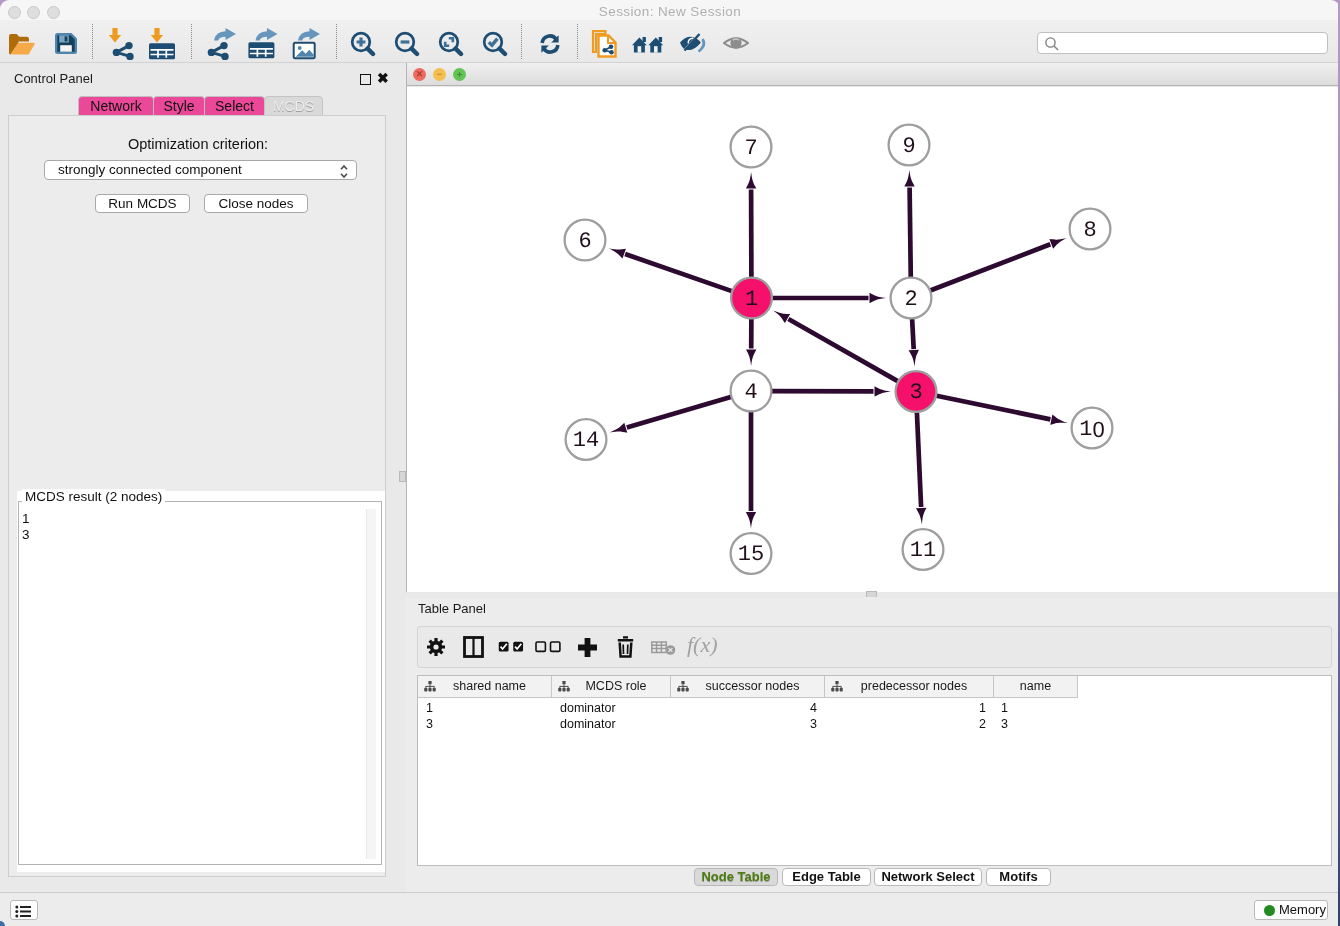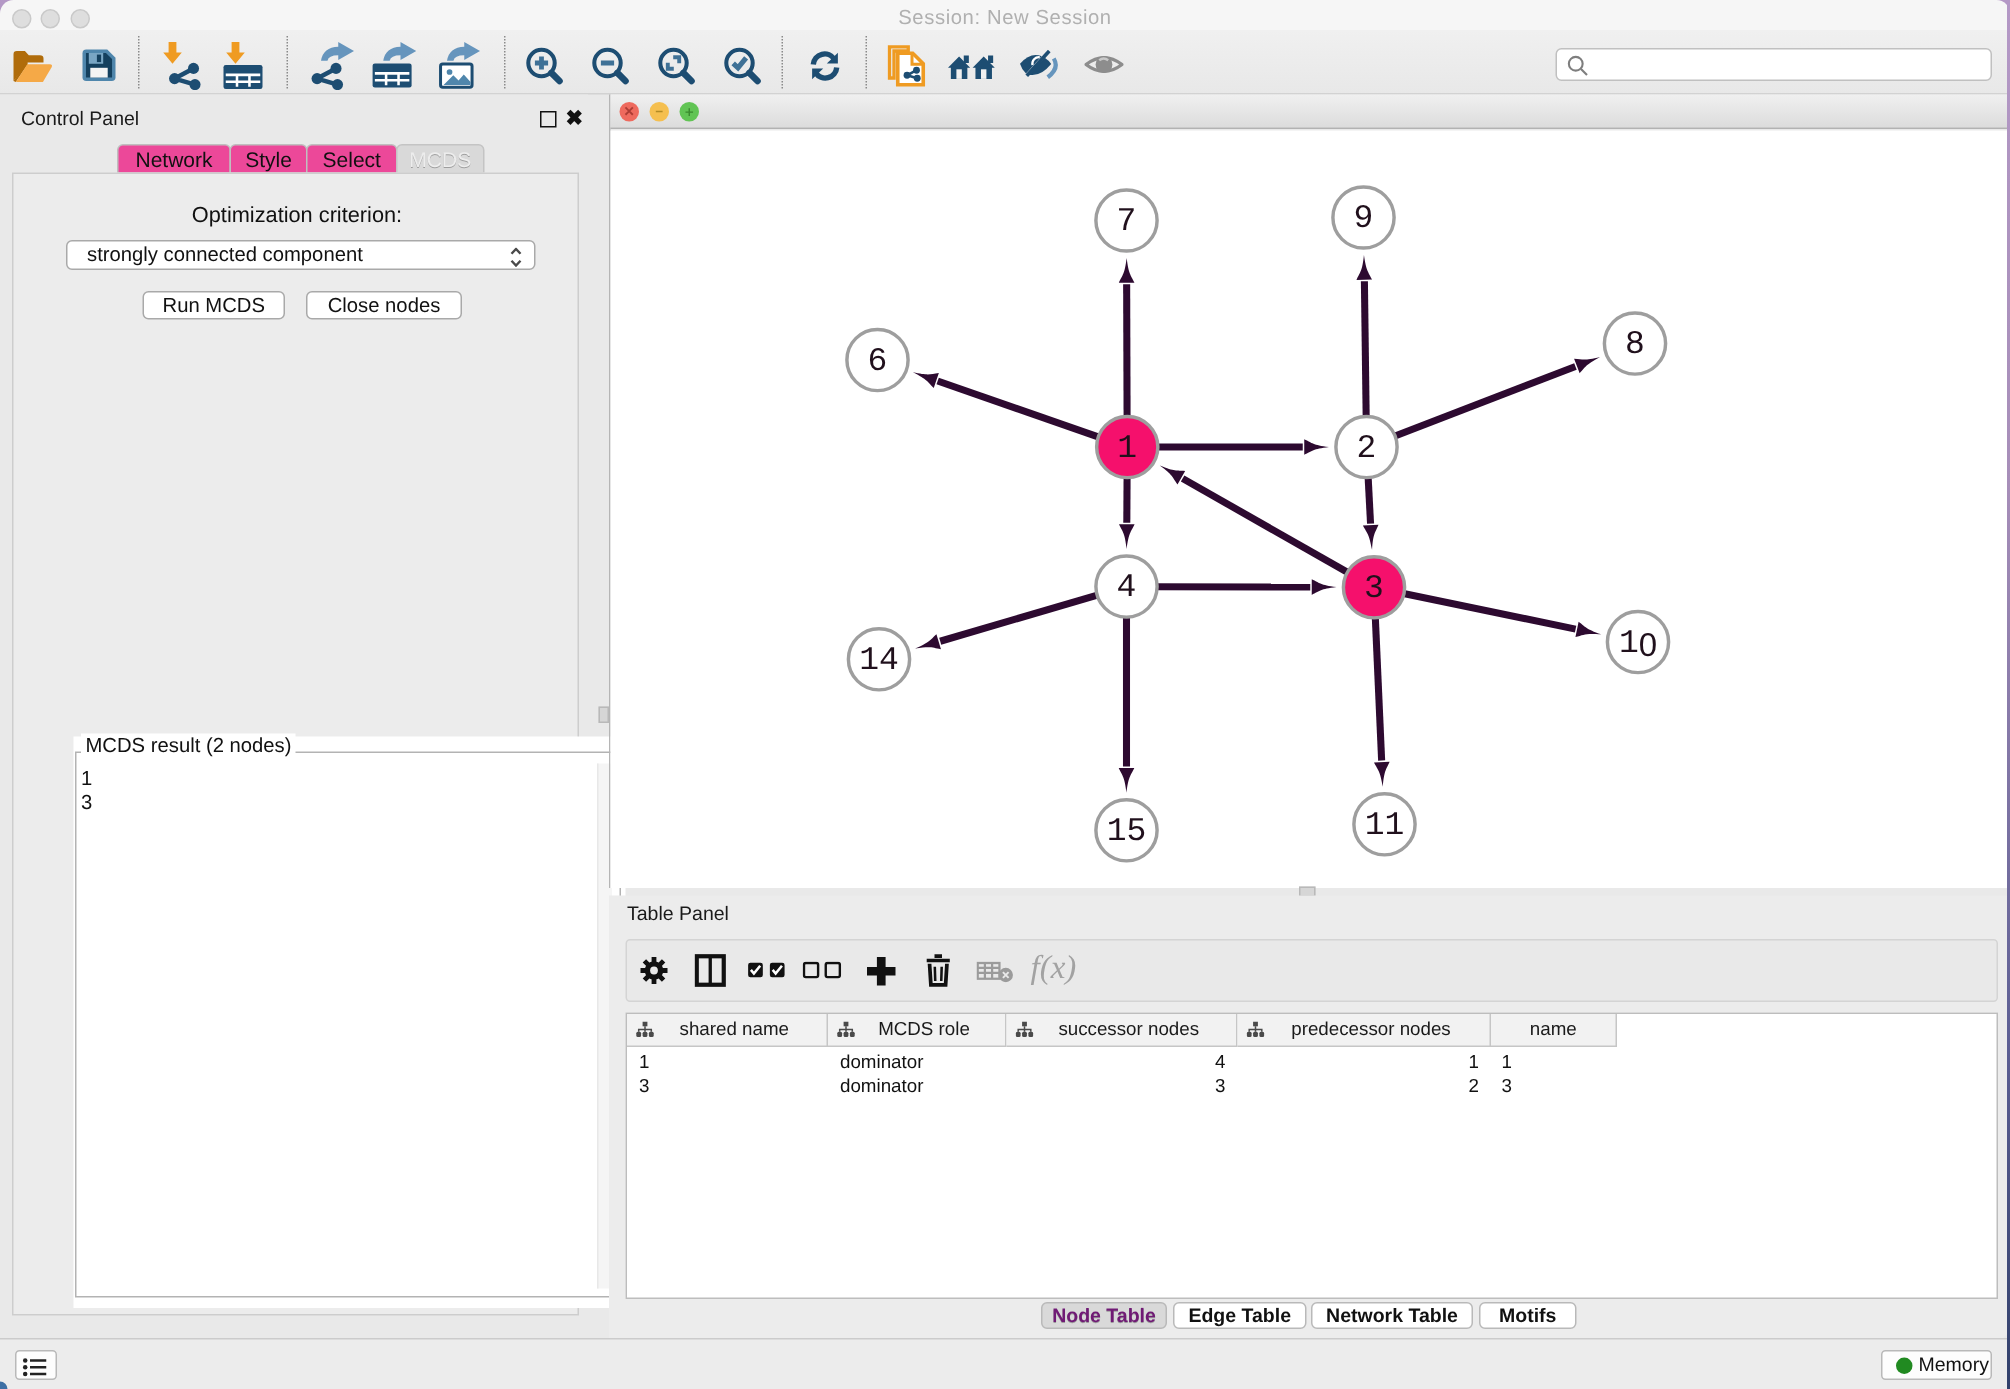--- a/index.html
+++ b/index.html
@@ -16,40 +16,40 @@
 #searchbox { position:absolute; left:1037px; top:12px; width:291px; height:22px; background:#fff; border:1px solid #c0c0c0; border-radius:4px; }
 
 #cpanel { position:absolute; left:0; top:63px; width:392px; height:816px; background:#e9e9e9; }
 #cphead { position:absolute; left:14px; top:8px; font-size:13px; color:#1a1a1a; }
 .tab { position:absolute; top:33px; height:20px; background:#ec4899; border:1px solid #bfbfbf; border-radius:4px 4px 0 0; font-size:14px; color:#111; text-align:center; line-height:19px; }
 .tabsel { background:#d9d9d9; color:#ededed; text-shadow:0 1px 0 #9d9d9d; border-color:#c4c4c4; }
 #cpbody { position:absolute; left:8px; top:52px; width:378px; height:762px; background:#ececec; border:1px solid #cdcdcd; }
 #optlabel { position:absolute; left:0; top:20px; width:378px; text-align:center; font-size:14.5px; color:#111; }
 #optsel { position:absolute; left:35px; top:44px; width:313px; height:20px; background:#fff; border:1px solid #a9a9a9; border-radius:4px; font-size:13.5px; color:#111; line-height:18px; padding-left:13px; }
 .btn { position:absolute; top:78px; height:19px; background:#fff; border:1px solid #a9a9a9; border-radius:4px; font-size:13.5px; color:#111; text-align:center; line-height:17px; }
-#resultbox { position:absolute; left:8px; top:375px; width:368px; height:381px; background:#fff;margin-left:32px; }
+#resultbox { position:absolute; left:8px; top:375px; width:368px; height:381px; background:#fff; }
 #fieldset { position:absolute; left:1px; top:10px; width:364px; height:364px; border:1px solid #b3b3b3; }
 #legend { position:absolute; left:5px; top:-2px; background:#fff; padding:0 3px; font-size:13.5px; color:#111; }
 #resulttext { position:absolute; left:5px; top:20px; font-size:13.5px; color:#111; line-height:15.5px; }
 #rscroll { position:absolute; left:349px; top:18px; width:10px; height:350px; background:#f5f5f5; border-left:1px solid #e8e8e8; }
 
 #netwin { position:absolute; left:406px; top:63px; width:934px; height:529px; border-left:1px solid #b5b5b5; }
 #nettitle { position:absolute; left:0; top:0; width:933px; height:23px; background:linear-gradient(#f0f0f0,#dcdcdc); border-bottom:1px solid #b2b2b2; }
 #netname { position:absolute; left:0; top:4px; width:933px; text-align:center; font-size:13px; font-weight:bold; letter-spacing:0.3px; color:#2a2a2a; }
 .mac { position:absolute; top:5px; width:13px; height:13px; border-radius:50%; font-size:9px; line-height:12px; text-align:center; font-weight:bold; }
 #canvas { position:absolute; left:0; top:24px; width:933px; height:505px; background:#fff; }
 
 #tpanel { position:absolute; left:406px; top:597px; width:934px; height:296px; background:#ececec; border-radius:0 0 9px 0; }
 #tphead { position:absolute; left:12px; top:4px; font-size:13px; color:#1a1a1a; }
 #ttoolbar { position:absolute; left:11px; top:29px; width:915px; height:42px; background:#e9e9e9; border:1px solid #d4d4d4; border-radius:3px; }
 #ttable { position:absolute; left:11px; top:78px; width:915px; height:191px; background:#fff; border:1px solid #bdbdbd; }
 .th { position:absolute; top:0; height:22px; background:#f2f2f2; border-right:1px solid #c6c6c6; border-bottom:1px solid #c6c6c6; font-size:12.5px; color:#1a1a1a; text-align:center; line-height:21px; }
 .td { position:absolute; font-size:12.5px; color:#111; height:16px; line-height:16px; }
 .btab { position:absolute; top:271px; height:18px; background:#fff; border:1px solid #b9b9b9; border-radius:4px; font-size:13px; color:#111; text-align:center; line-height:16px; font-weight:bold; }
-.btabsel { background:#d9d9d9; color:#701a75; text-shadow:0 1px 0 #9d9d9d; }
+.btabsel { background:#d9d9d9; color:#4d7c0f; text-shadow:0 1px 0 #9d9d9d; }
 
 #statusbar { position:absolute; left:0; top:892px; width:1340px; height:34px; background:#ececec; border-top:1px solid #cbcbcb; }
 #listbtn { position:absolute; left:10px; top:7px; width:28px; height:20px; background:#fdfdfd; border:1px solid #b9b9b9; border-radius:3px; }
 #membtn { position:absolute; right:12px; top:7px; width:74px; height:20px; background:#fdfdfd; border:1px solid #b9b9b9; border-radius:3px; color:#111; line-height:18px; padding-left:24px; font-size:13px; }
 </style>
 </head>
 <body>
 <div id="win"></div>
 <div id="titlebar">
   <div class="tl" style="left:8px"></div>
@@ -372,21 +372,21 @@
 <div class="td" style="left:407px;top:24px;width:161px;text-align:right">1</div>
 <div class="td" style="left:583px;top:24px">1</div>
 <div class="td" style="left:8px;top:40px">3</div>
 <div class="td" style="left:142px;top:40px">dominator</div>
 <div class="td" style="left:253px;top:40px;width:146px;text-align:right">3</div>
 <div class="td" style="left:407px;top:40px;width:161px;text-align:right">2</div>
 <div class="td" style="left:583px;top:40px">3</div>
     </div>
   <div class="btab btabsel" style="left:288px;width:84px">Node Table</div>
   <div class="btab" style="left:376px;width:89px">Edge Table</div>
-  <div class="btab" style="left:468px;width:108px">Network Table</div>
+  <div class="btab" style="left:468px;width:108px">Network Select</div>
   <div class="btab" style="left:580px;width:65px">Motifs</div>
 </div>
 <div id="statusbar">
   <div style="position:absolute;left:0;bottom:0;width:5px;height:5px;background:#3e70a5;border-radius:0 6px 0 0"></div>
   <div id="listbtn">
       <svg style="position:absolute;left:4px;top:4px" width="16" height="13" viewBox="0 0 16 13">
         <g fill="#222">
           <circle cx="1.8" cy="2" r="1.5"></circle>
           <circle cx="1.8" cy="6.5" r="1.5"></circle>
           <circle cx="1.8" cy="11" r="1.5"></circle>

